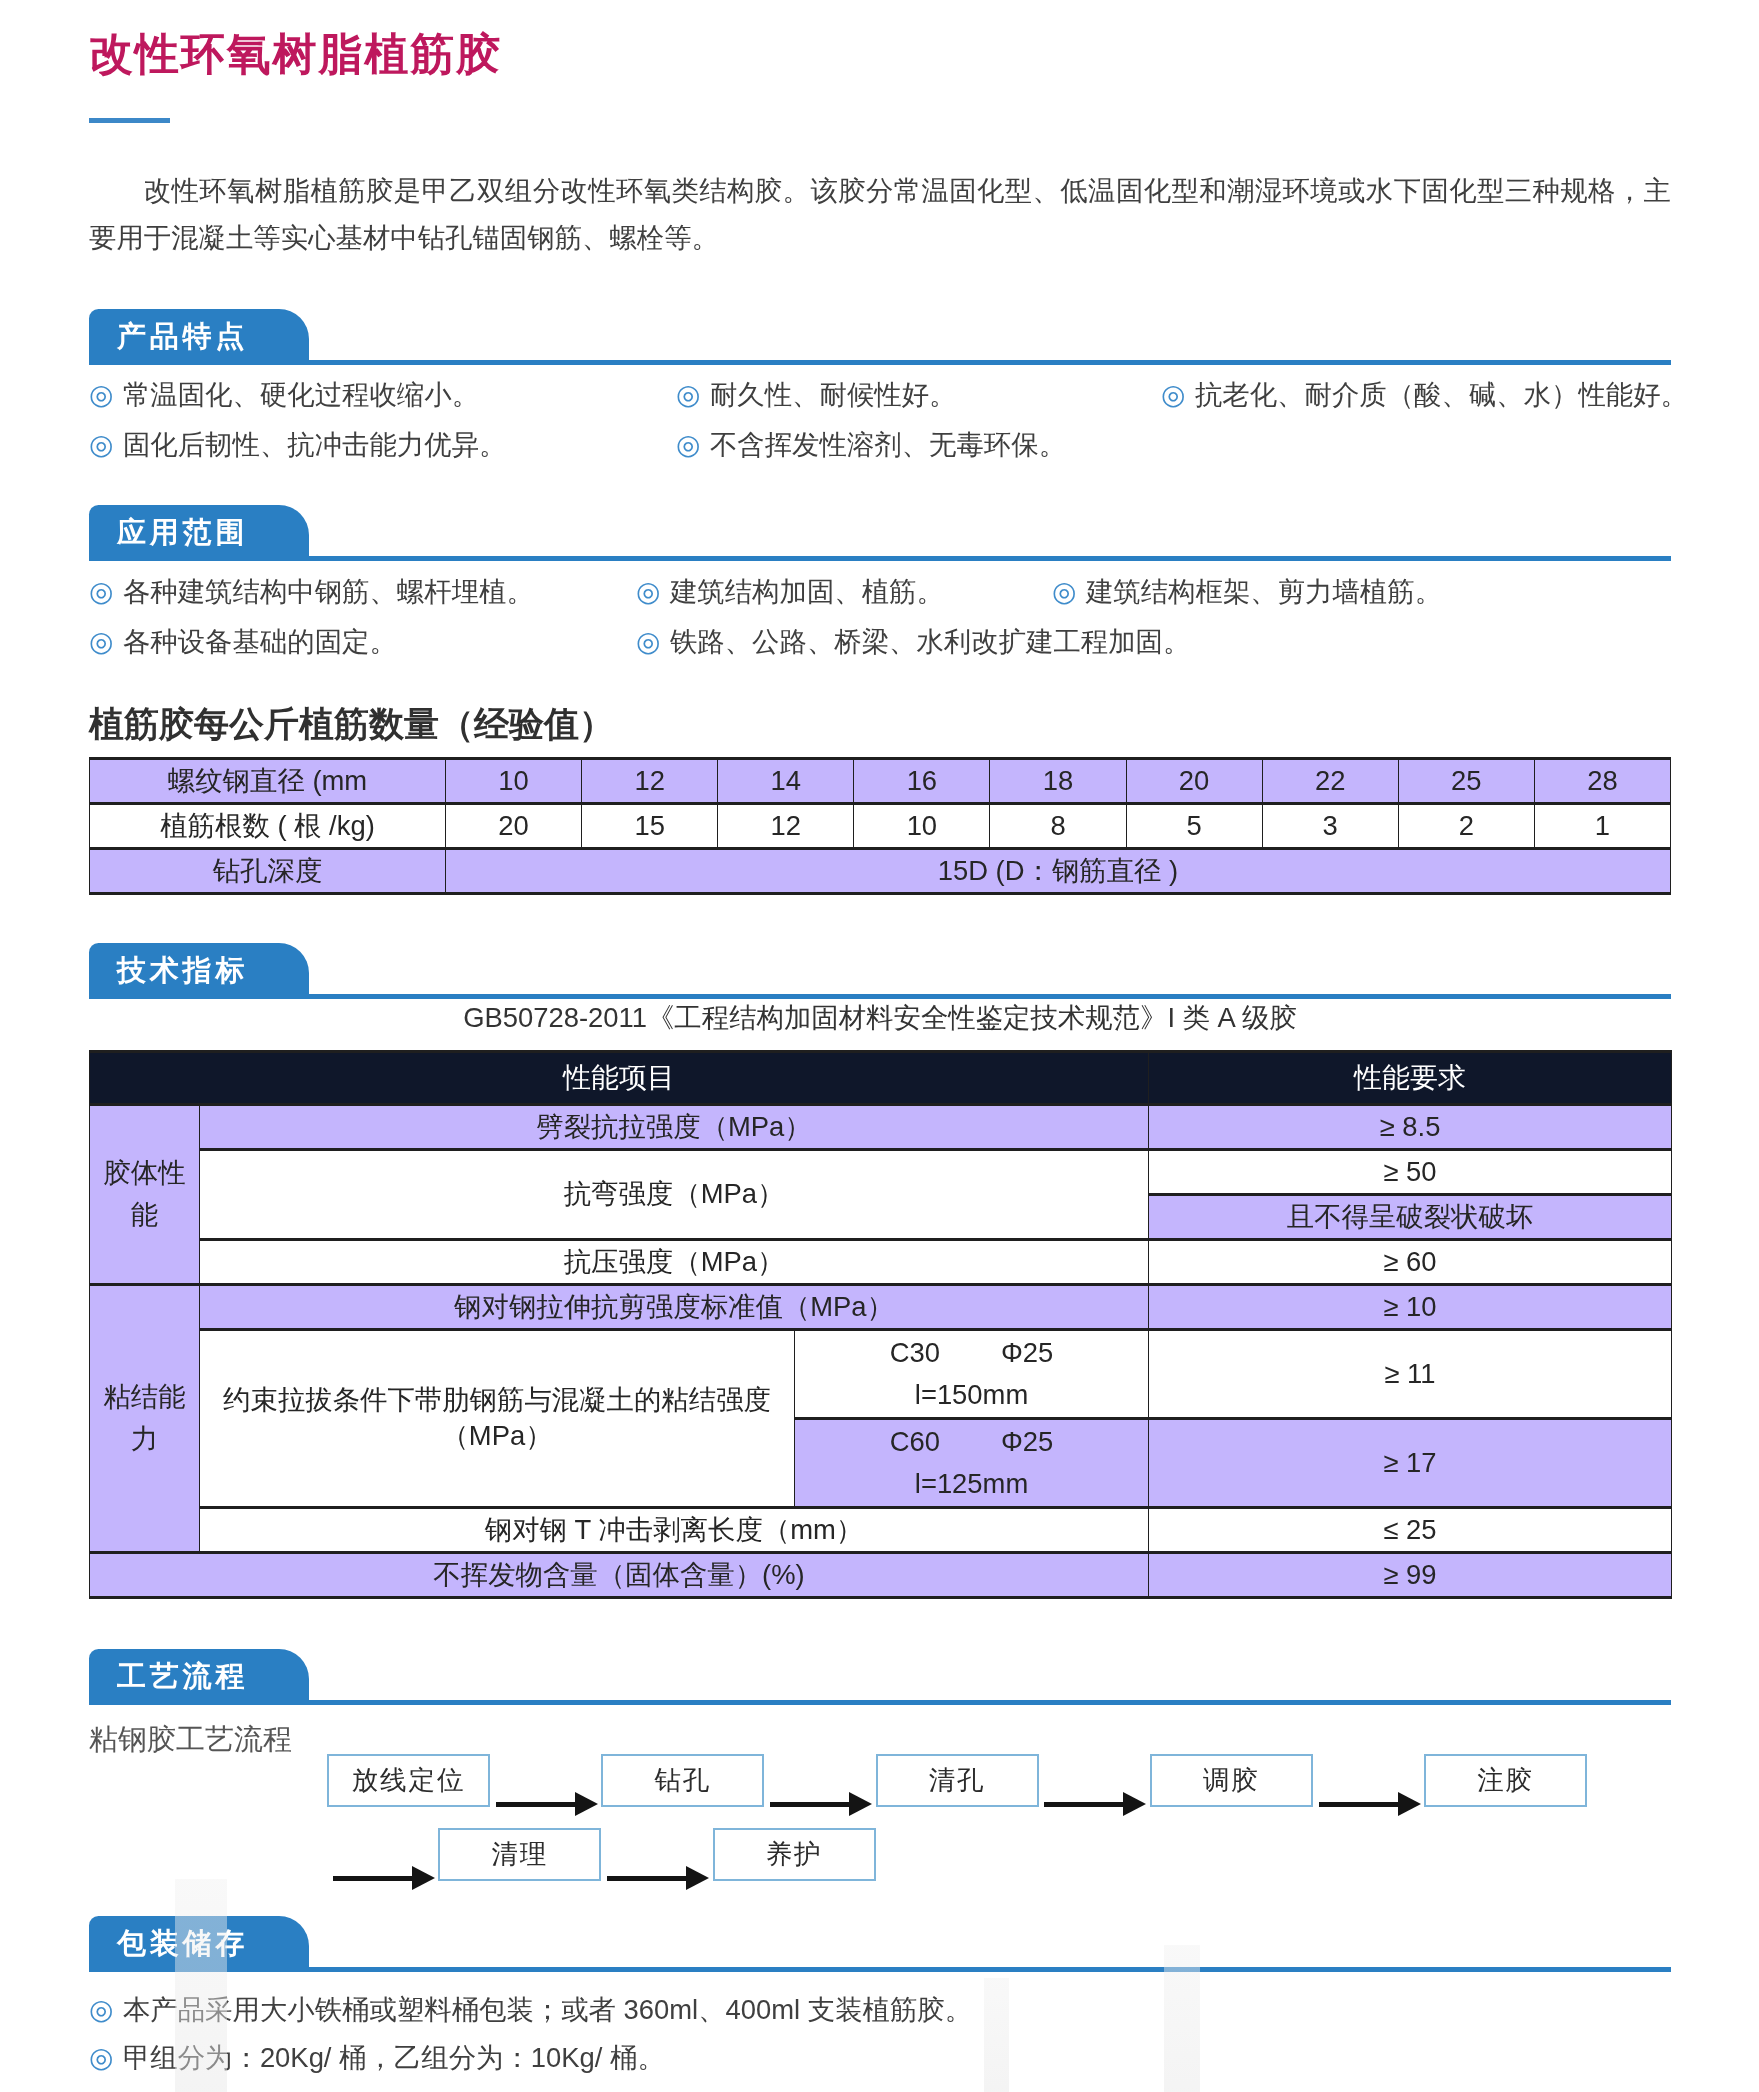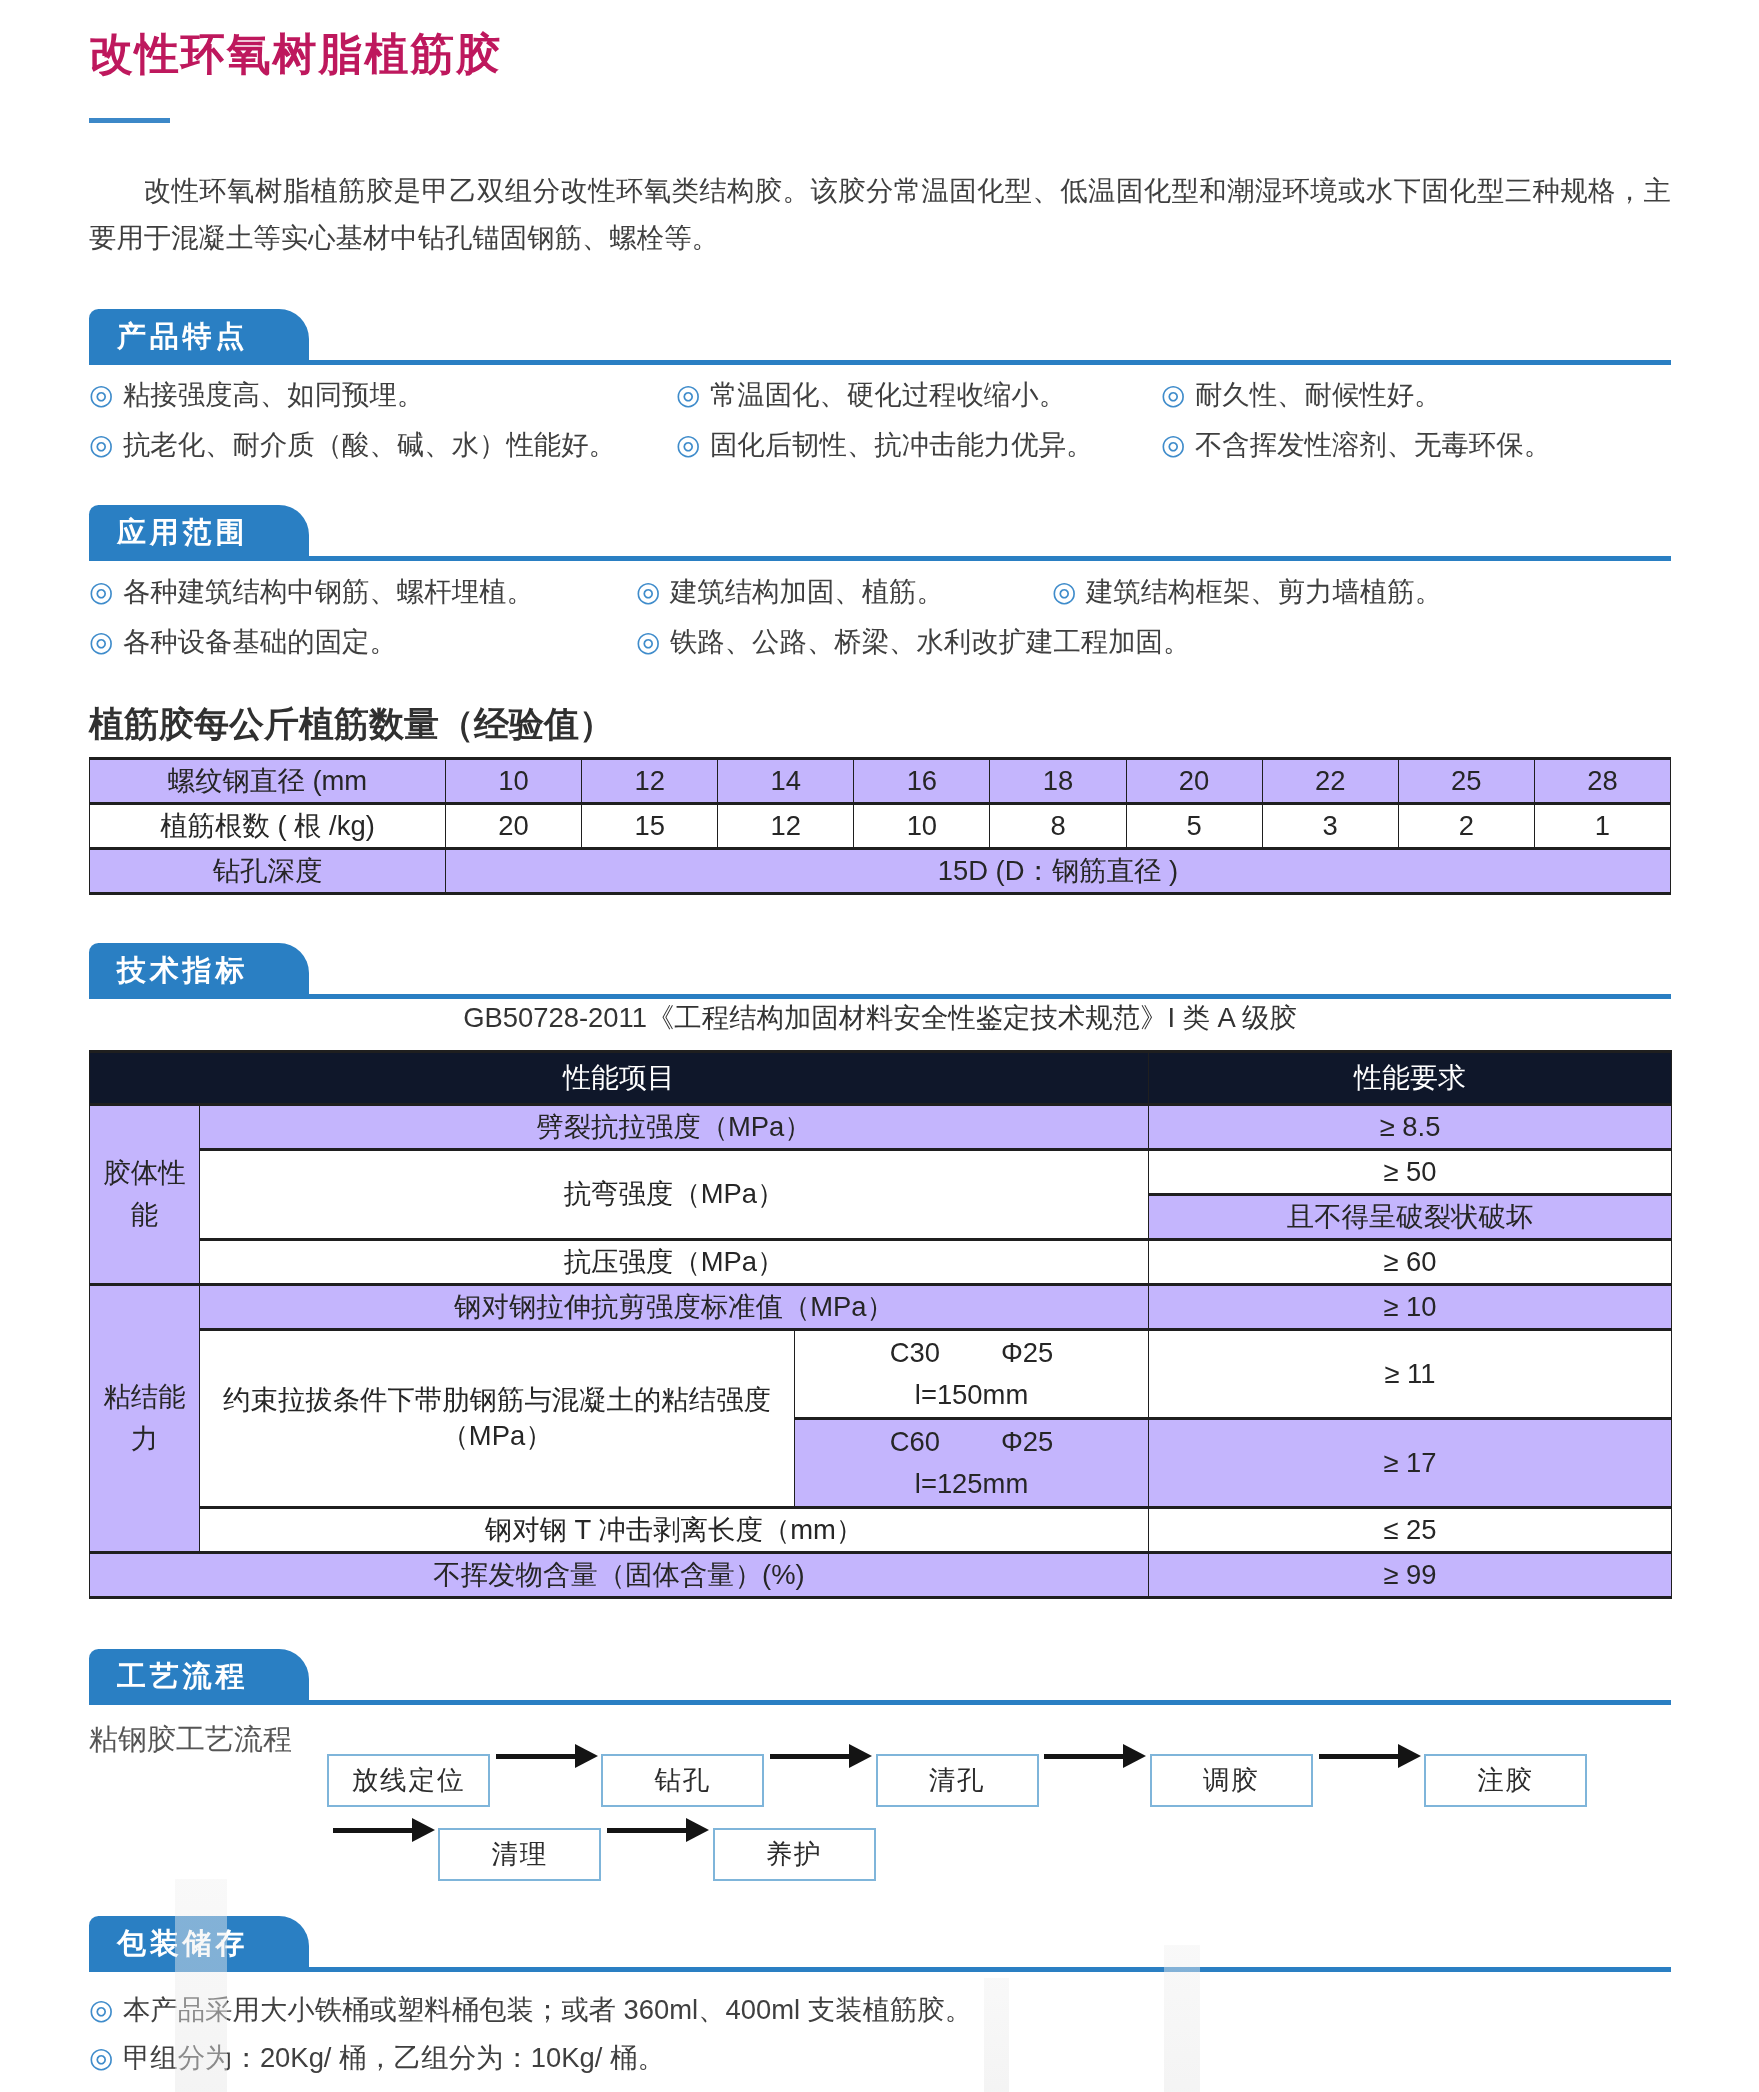--- a/index.html
+++ b/index.html
@@ -47,21 +47,21 @@
   .gb-note { margin-top: 1px; text-align: center; font-size: 27.4px; color: #333; }
   table.tech { margin-top: 13.2px; }
   table.tech tr.head th { background: #0f172a; color: #ffffff; height: 53px; font-size: 28px; }
   table.tech td.grp { line-height: 1.55; }
   table.tech tr.std td { height: 45px; }
   table.tech tr.tall td { height: 81px; }
   .cond-line { display: flex; justify-content: center; gap: 61px; }
   .cond-wrap { line-height: 1.5; }
   
   .flow-subtitle { margin-top: 15px; font-size: 29px; color: #555; }
-  .flow-row { display: flex; align-items: flex-start; }
+  .flow-row { display: flex; align-items: flex-end; }
   .flow-row1 { margin-top: -5.7px; margin-left: 238px; }
   .flow-row2 { margin-top: 21px; margin-left: 238px; }
   .flow-box {
     min-width: 163px; height: 53px; padding: 0 13.2px;
     border: 2.8px solid #7fb5da; background: #fff; color: #2c2c2c;
     display: flex; align-items: center; justify-content: center;
     font-size: 26.5px; letter-spacing: 1.9px; flex-shrink: 0;
   }
   .flow-arrow { position: relative; width: 81px; height: 4.7px; background: #141414; margin: 0 24.6px 0 5.7px; flex-shrink: 0; }
   .flow-arrow::after {
@@ -84,21 +84,20 @@
 
   <h1 class="doc-title">改性环氧树脂植筋胶</h1>
   <div class="title-underline"></div>
 
   <p class="intro">改性环氧树脂植筋胶是甲乙双组分改性环氧类结构胶。该胶分常温固化型、低温固化型和潮湿环境或水下固化型三种规格，主要用于混凝土等实心基材中钻孔锚固钢筋、螺栓等。</p>
 
   <div class="sec-header">
     <div class="sec-badge">产品特点</div>
   </div>
   <div class="bullet-grid grid-features">
-    <div class="bullet-item"><span class="bullet-glyph">◎</span><span>粘接强度高、如同预埋。</span></div>
     <div class="bullet-item"><span class="bullet-glyph">◎</span><span>常温固化、硬化过程收缩小。</span></div>
     <div class="bullet-item"><span class="bullet-glyph">◎</span><span>耐久性、耐候性好。</span></div>
     <div class="bullet-item"><span class="bullet-glyph">◎</span><span>抗老化、耐介质（酸、碱、水）性能好。</span></div>
     <div class="bullet-item"><span class="bullet-glyph">◎</span><span>固化后韧性、抗冲击能力优异。</span></div>
     <div class="bullet-item"><span class="bullet-glyph">◎</span><span>不含挥发性溶剂、无毒环保。</span></div>
   </div>
 
   <div class="sec-header" style="margin-top:38px;">
     <div class="sec-badge">应用范围</div>
   </div>

